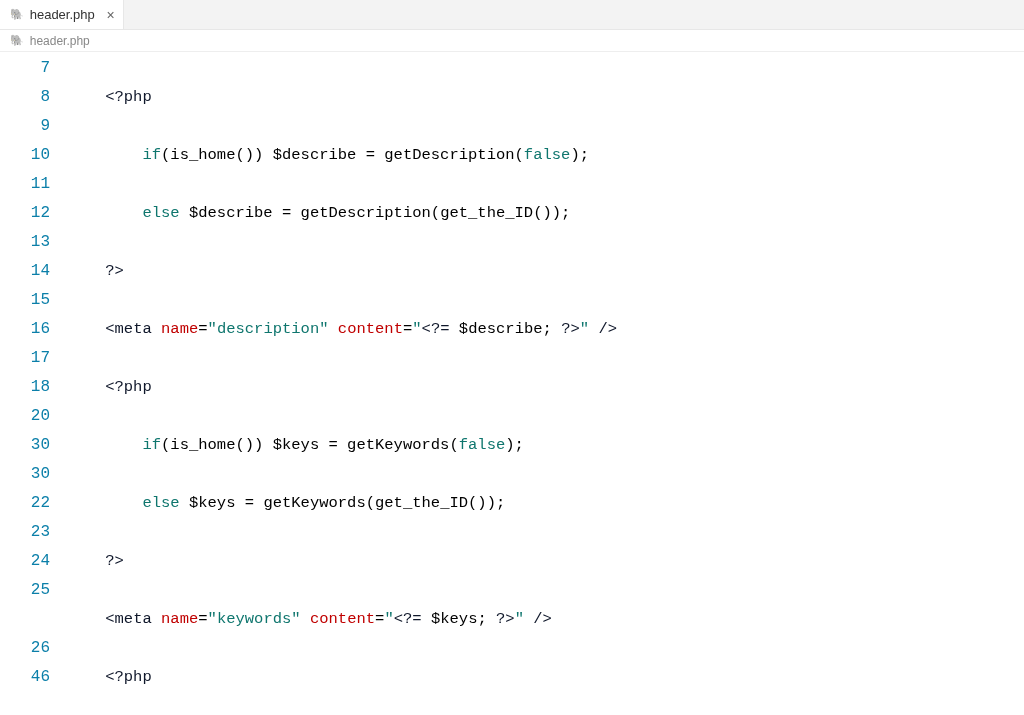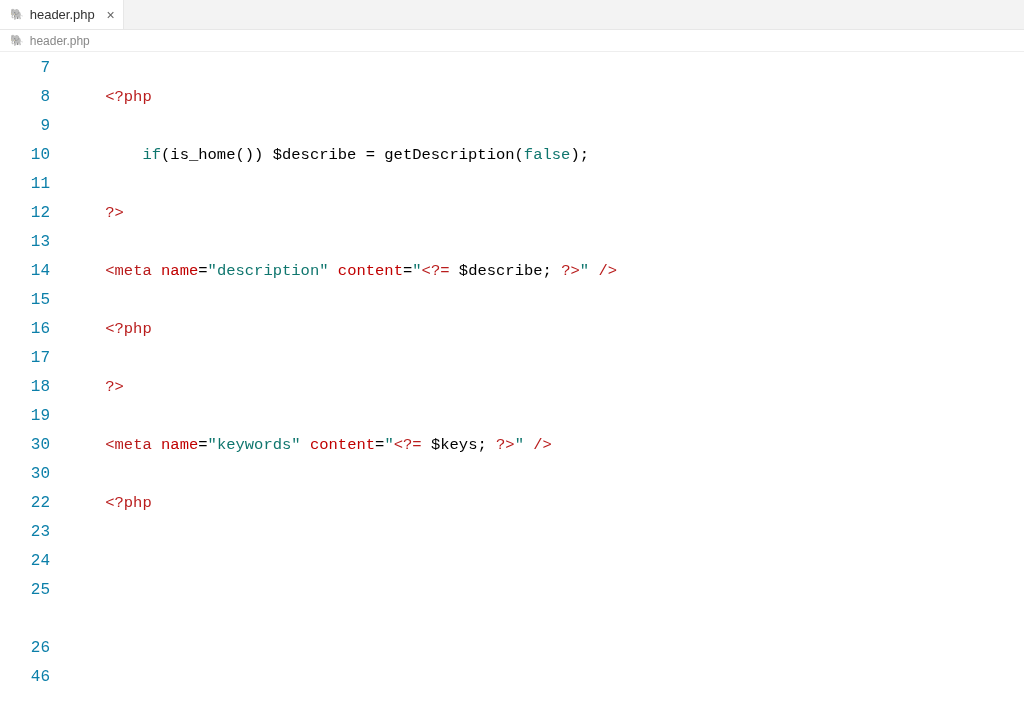--- a/index.html
+++ b/index.html
@@ -84,21 +84,21 @@
   white-space: pre;
   line-height: 29px;
   padding-top: 2px;
   color: #000;
 }
 .code-line {
   height: 29px;
   display: block;
 }
 .c-black   { color: #000000; }
-.c-darkred { color: #b91c1c; }
+.c-darkred { color: #0f172a; }
 .c-red2    { color: #c00000; }
 .c-bluestr { color: #0f766e; }
 </style>
 </head>
 <body>
 
 <div class="editor-container">
 
   <div class="tab-bar">
     <div class="tab">
@@ -120,38 +120,41 @@
       <div class="ln">9</div>
       <div class="ln">10</div>
       <div class="ln">11</div>
       <div class="ln">12</div>
       <div class="ln">13</div>
       <div class="ln">14</div>
       <div class="ln">15</div>
       <div class="ln">16</div>
       <div class="ln">17</div>
       <div class="ln">18</div>
-      <div class="ln">19</div>
+      <div class="ln">20</div>
       <div class="ln">30</div>
       <div class="ln">30</div>
       <div class="ln">22</div>
       <div class="ln">23</div>
       <div class="ln">24</div>
       <div class="ln">25</div>
       <div class="ln"></div>
       <div class="ln">26</div>
       <div class="ln">46</div>
     </div>
 
     <div class="code">
 <span class="code-line">    <span class="c-darkred">&lt;?php</span></span>
 <span class="code-line">        <span class="c-bluestr">if</span><span class="c-black">(</span><span class="c-black">is_home</span><span class="c-black">()) </span><span class="c-black">$describe</span><span class="c-black"> = </span><span class="c-black">getDescription</span><span class="c-black">(</span><span class="c-bluestr">false</span><span class="c-black">);</span></span>
+<span class="code-line">        <span class="c-bluestr">else</span><span class="c-black"> </span><span class="c-black">$describe</span><span class="c-black"> = </span><span class="c-black">getDescription</span><span class="c-black">(</span><span class="c-black">get_the_ID</span><span class="c-black">());</span></span>
 <span class="code-line">    <span class="c-darkred">?&gt;</span></span>
 <span class="code-line">    <span class="c-darkred">&lt;</span><span class="c-darkred">meta</span> <span class="c-red2">name</span><span class="c-black">=</span><span class="c-bluestr">"</span><span class="c-bluestr">description</span><span class="c-bluestr">"</span> <span class="c-red2">content</span><span class="c-black">=</span><span class="c-bluestr">"</span><span class="c-darkred">&lt;?=</span><span class="c-black"> </span><span class="c-black">$describe;</span><span class="c-black"> </span><span class="c-darkred">?&gt;</span><span class="c-bluestr">"</span> <span class="c-darkred">/&gt;</span></span>
 <span class="code-line">    <span class="c-darkred">&lt;?php</span></span>
+<span class="code-line">        <span class="c-bluestr">if</span><span class="c-black">(</span><span class="c-black">is_home</span><span class="c-black">()) </span><span class="c-black">$keys</span><span class="c-black"> = </span><span class="c-black">getKeywords</span><span class="c-black">(</span><span class="c-bluestr">false</span><span class="c-black">);</span></span>
+<span class="code-line">        <span class="c-bluestr">else</span><span class="c-black"> </span><span class="c-black">$keys</span><span class="c-black"> = </span><span class="c-black">getKeywords</span><span class="c-black">(</span><span class="c-black">get_the_ID</span><span class="c-black">());</span></span>
 <span class="code-line">    <span class="c-darkred">?&gt;</span></span>
 <span class="code-line">    <span class="c-darkred">&lt;</span><span class="c-darkred">meta</span> <span class="c-red2">name</span><span class="c-black">=</span><span class="c-bluestr">"</span><span class="c-bluestr">keywords</span><span class="c-bluestr">"</span> <span class="c-red2">content</span><span class="c-black">=</span><span class="c-bluestr">"</span><span class="c-darkred">&lt;?=</span><span class="c-black"> </span><span class="c-black">$keys;</span><span class="c-black"> </span><span class="c-darkred">?&gt;</span><span class="c-bluestr">"</span> <span class="c-darkred">/&gt;</span></span>
 <span class="code-line">    <span class="c-darkred">&lt;?php</span></span>
 
 
 
 
 
 
 

